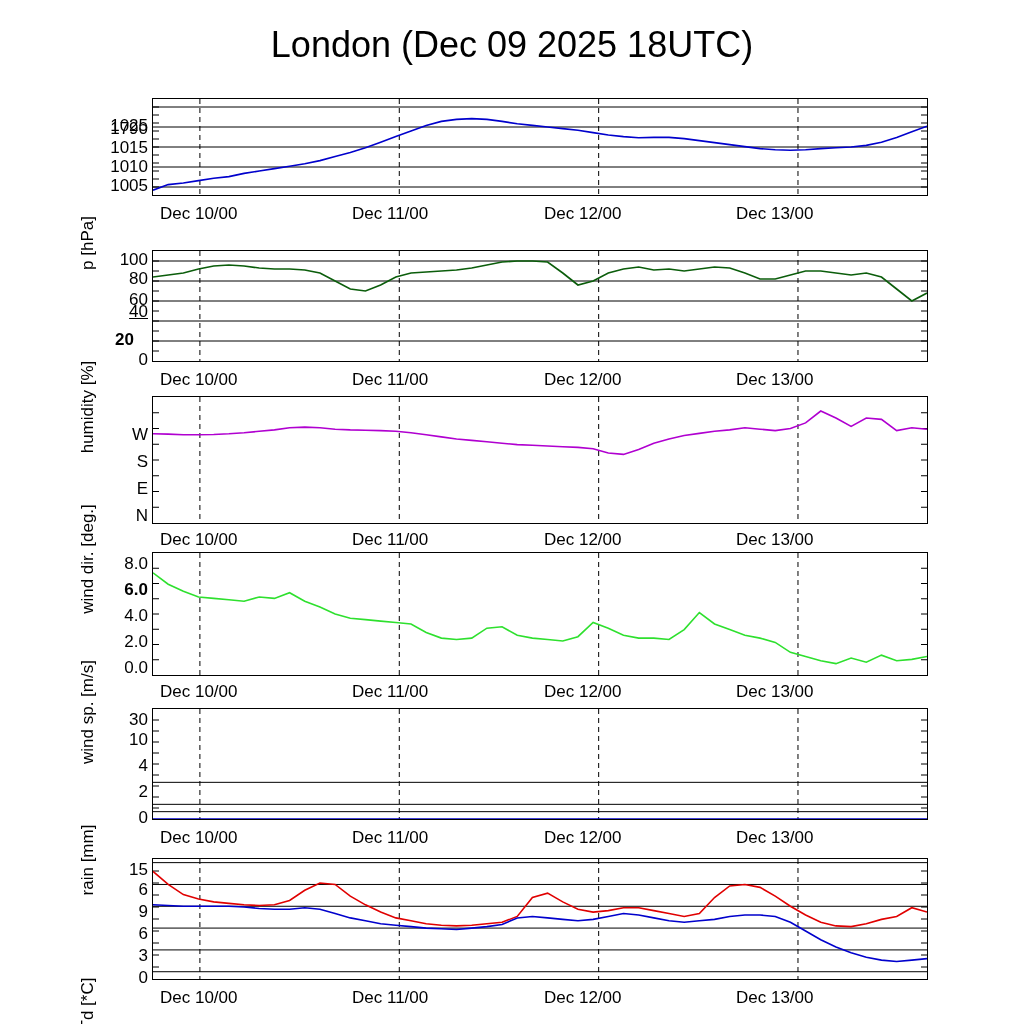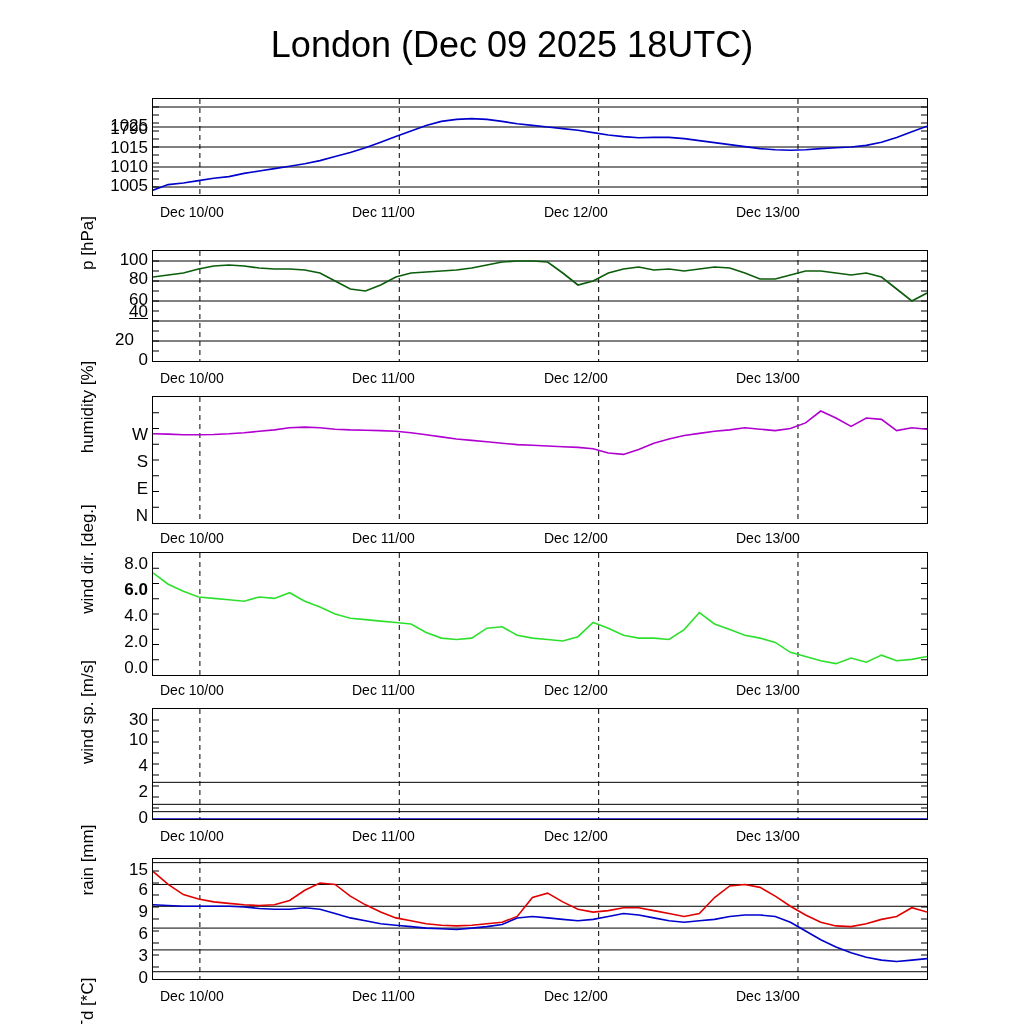--- a/index.html
+++ b/index.html
@@ -2,21 +2,21 @@
 <html><head>
 <meta charset="utf-8">
 <style>
   html,body{margin:0;padding:0;background:#ffffff;}
   body{width:1024px;height:1024px;font-family:"Liberation Sans",sans-serif;color:#000;position:relative;overflow:hidden;}
   #title{position:absolute;left:0;top:24px;width:1024px;text-align:center;font-size:36px;letter-spacing:0px;}
   .panel{position:absolute;left:0;width:1024px;}
   .plotbox{position:absolute;border:1px solid #000;box-sizing:border-box;background:#fff;}
   .ylab{position:absolute;font-size:17px;transform:rotate(-90deg);transform-origin:left top;white-space:nowrap;text-align:center;}
   .ytick{position:absolute;font-size:17px;text-align:right;white-space:nowrap;}
-  .xtick{position:absolute;font-size:14px;white-space:nowrap;}
+  .xtick{position:absolute;font-size:17px;white-space:nowrap;}
   svg{display:block;}
   .gridline{stroke:#000;stroke-width:1;}
   .dashed{stroke:#000;stroke-width:1;stroke-dasharray:5 4;}
   .seriespath{fill:none;stroke-width:1.6;}
 </style>
 </head>
 <body>
 
 <div id="title">London (Dec 09 2025 18UTC)</div>
 
@@ -68,21 +68,21 @@
   <div class="xtick" style="left:544px;top:106px;">Dec 12/00</div>
   <div class="xtick" style="left:736px;top:106px;">Dec 13/00</div>
 </div>
 
 <div class="panel" style="top:250px;height:130px;">
   <div class="ylab" style="left:78px;top:222px;width:130px;">humidity [%]</div>
   <div class="ytick" style="left:88px;top:0px;width:60px;">100</div>
   <div class="ytick" style="left:88px;top:19px;width:60px;">80</div>
   <div class="ytick" style="left:88px;top:40px;width:60px;">60</div>
   <div class="ytick" style="left:88px;top:52px;width:60px;text-decoration:underline;">40</div>
-  <div class="ytick" style="left:74px;top:80px;width:60px;">20</div>
+  <div class="ytick" style="left:74px;top:80px;width:60px;font-weight:bold;">20</div>
   <div class="ytick" style="left:88px;top:100px;width:60px;">0</div>
   <div class="plotbox" style="left:152px;top:0px;width:776px;height:112px;">
     <svg id="svg-humidity" width="774" height="110" viewBox="0 0 774 110">
         <line x1="0" y1="90" x2="774" y2="90" class="gridline"></line>
         <line x1="0" y1="70" x2="774" y2="70" class="gridline"></line>
         <line x1="0" y1="50.00000000000001" x2="774" y2="50.00000000000001" class="gridline"></line>
         <line x1="0" y1="30" x2="774" y2="30" class="gridline"></line>
         <line x1="0" y1="10" x2="774" y2="10" class="gridline"></line>
         <line x1="0" y1="10" x2="6" y2="10" stroke="#000" stroke-width="1"></line>
         <line x1="774" y1="10" x2="768" y2="10" stroke="#000" stroke-width="1"></line>

